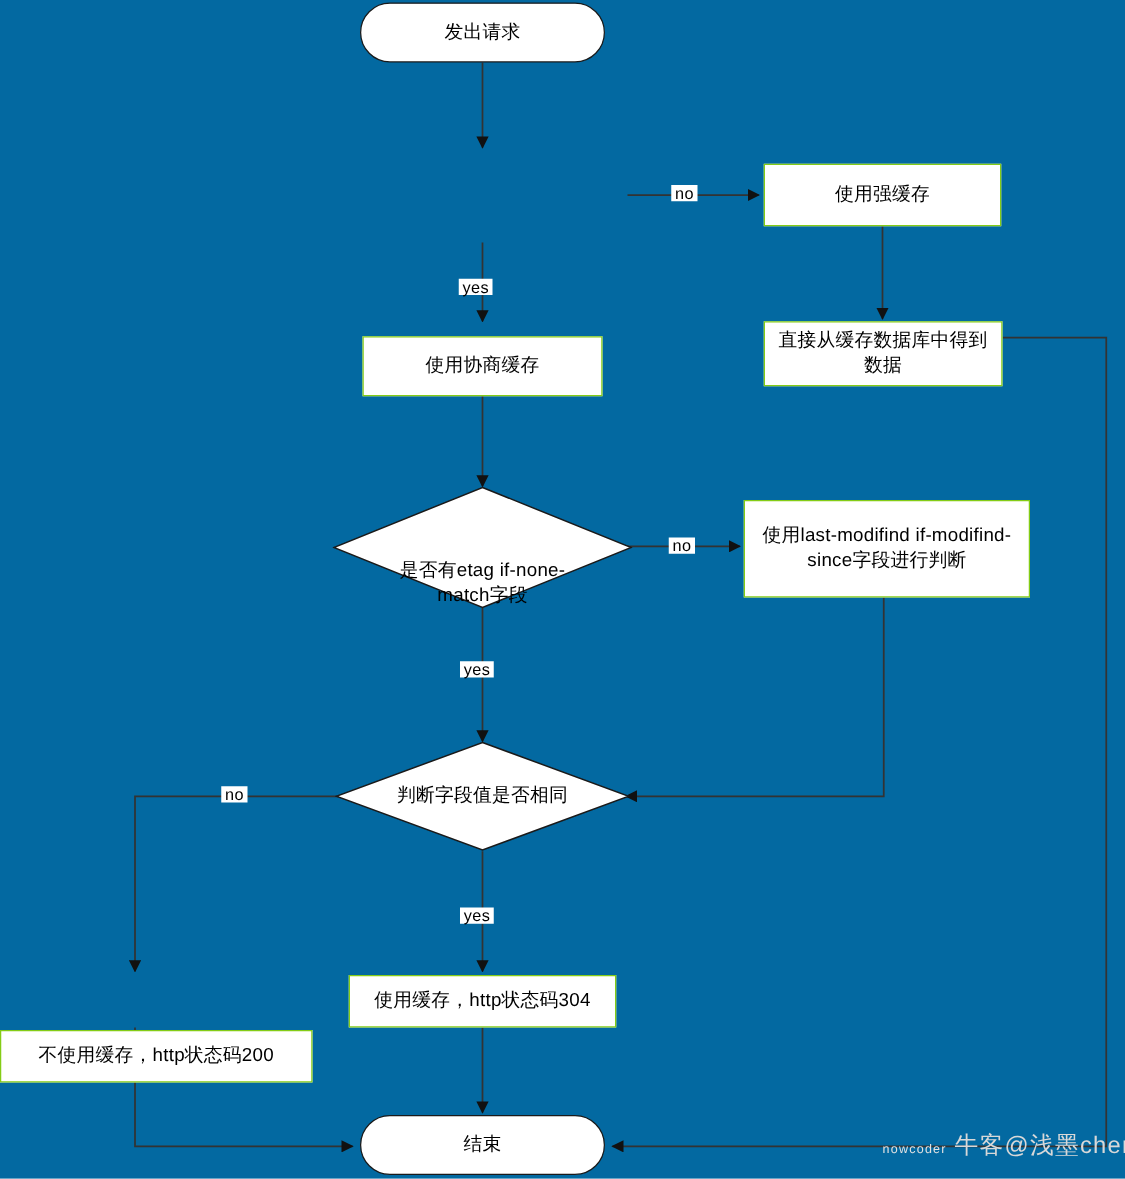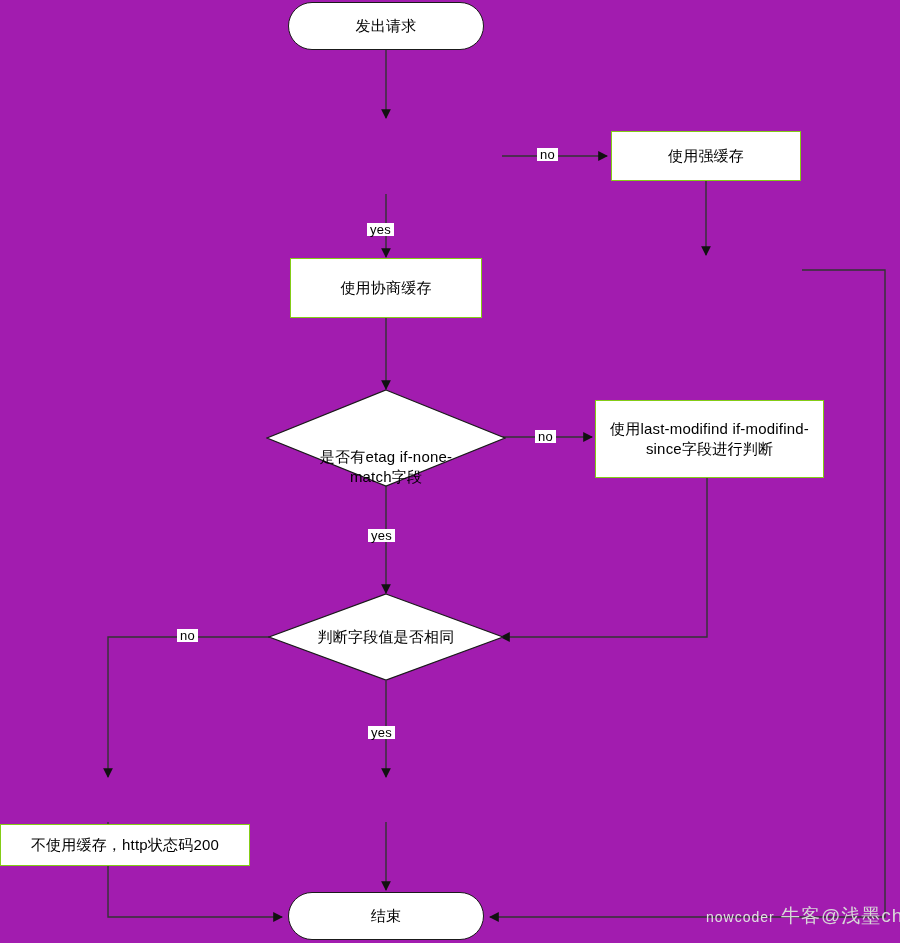--- a/index.html
+++ b/index.html
@@ -7,21 +7,21 @@
     padding: 0;
     background: #ffffff;
   }
   body {
     font-family: "Liberation Sans", "DejaVu Sans", sans-serif;
   }
   #canvas {
     position: relative;
     width: 900px;
     height: 943px;
-    background: #a21caf;
+    background: #0369a1;
     overflow: hidden;
   }
   #edges {
     position: absolute;
     left: 0;
     top: 0;
     width: 900px;
     height: 943px;
     pointer-events: none;
   }
@@ -73,21 +73,21 @@
   }
   .watermark {
     position: absolute;
     font-size: 19px;
     color: #d8d8d8;
     letter-spacing: 1px;
     white-space: nowrap;
     user-select: none;
   }
   .watermark .wm-sub {
-    font-size: 14px;
+    font-size: 10px;
     color: #e2e2e2;
   }
 </style>
 </head>
 <body>
 
 <div id="canvas">
 
   <svg id="edges" width="900" height="943" viewBox="0 0 900 943" xmlns="http://www.w3.org/2000/svg">
     <defs>
@@ -127,22 +127,25 @@
 
   <div class="node terminal" style="left:288px; top:2px; width:196px; height:48px;">
     <span>发出请求</span>
   </div>
 
 
   <div class="node rect" style="left:611px; top:131px; width:190px; height:50px;">
     <span>使用强缓存</span>
   </div>
 
-
-  <div class="node rect" style="left:290px; top:258px; width:192px; height:60px;">
+  <div class="node rect" style="left:611px; top:257px; width:191px; height:52px; padding:0 6px;">
+    <span>直接从缓存数据库中得到数据</span>
+  </div>
+
+  <div class="node rect" style="left:290px; top:269px; width:192px; height:48px;">
     <span>使用协商缓存</span>
   </div>
 
   <div class="node diamond" style="left:266px; top:389px; width:240px; height:98px;align-items:flex-end;">
     <svg class="diamond-shape" viewBox="0 0 240 98" preserveAspectRatio="none">
       <polygon points="120,1 239,49 120,97 1,49" fill="#ffffff" stroke="#1a1a1a" stroke-width="1.2"></polygon>
     </svg>
     <span class="diamond-label" style="max-width:172px;">是否有etag if-none-match字段</span>
   </div>
 
@@ -154,20 +157,23 @@
     <svg class="diamond-shape" viewBox="0 0 236 88" preserveAspectRatio="none">
       <polygon points="118,1 235,44 118,87 1,44" fill="#ffffff" stroke="#1a1a1a" stroke-width="1.2"></polygon>
     </svg>
     <span class="diamond-label">判断字段值是否相同</span>
   </div>
 
   <div class="node rect" style="left:0px; top:824px; width:250px; height:42px;">
     <span>不使用缓存，http状态码200</span>
   </div>
 
+  <div class="node rect" style="left:279px; top:780px; width:214px; height:42px;">
+    <span>使用缓存，http状态码304</span>
+  </div>
 
   <div class="node terminal" style="left:288px; top:892px; width:196px; height:48px;">
     <span>结束</span>
   </div>
 
   <div class="edge-label" style="left:537px; top:148px;">
     <span>no</span>
   </div>
 
   <div class="edge-label" style="left:367px; top:223px;">

